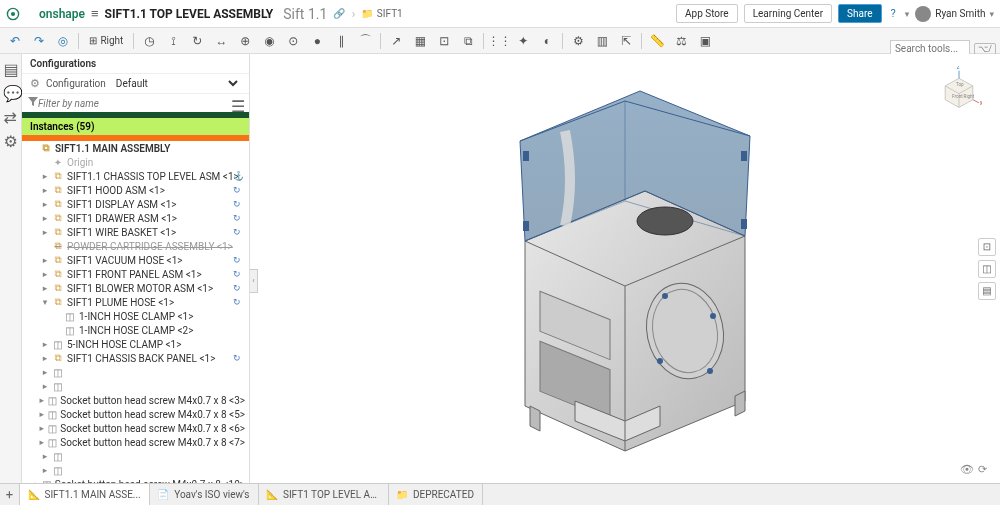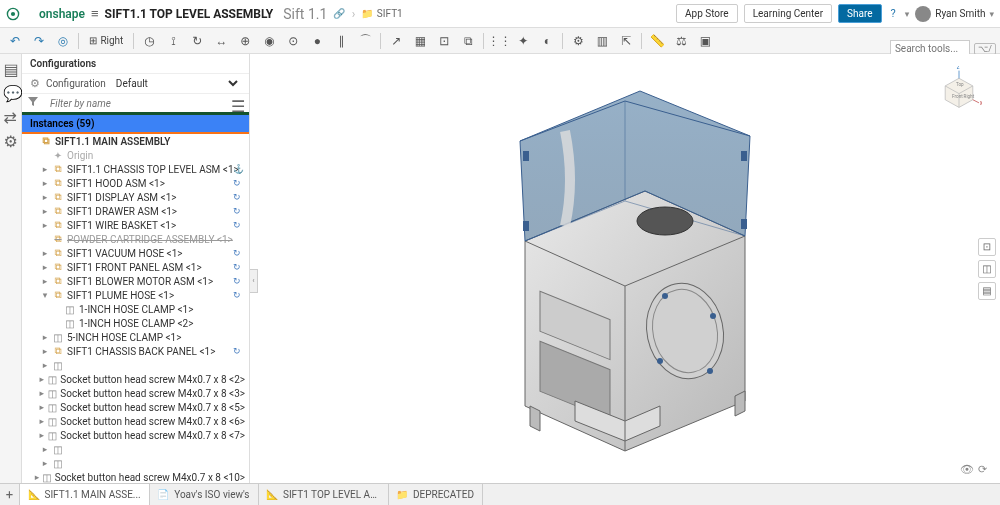--- a/index.html
+++ b/index.html
@@ -30,26 +30,26 @@
 .rail { width:22px; background:#f5f5f5; border-right:1px solid #ddd; display:flex; flex-direction:column; align-items:center; padding-top:6px; gap:10px; }
 .rail-ic { width:14px; height:14px; color:#666; cursor:pointer; }
 
 .panel { width:228px; border-right:1px solid #ddd; display:flex; flex-direction:column; background:#fff; }
 .cfg-hdr { font-size:10px; font-weight:600; padding:4px 8px; border-bottom:1px solid #eee; color:#333; }
 .cfg-row { display:flex; align-items:center; padding:3px 8px; gap:6px; border-bottom:1px solid #eee; }
 .cfg-row .gear { color:#888; font-size:11px; }
 .cfg-row .lbl { font-size:10px; color:#555; }
 .cfg-row select { flex:1; font-size:10px; border:none; color:#333; background:transparent; }
 
-.filter-row { display:flex; padding:3px 6px; gap:12px; border-bottom:3px solid #14532d; }
+.filter-row { display:flex; padding:3px 6px; gap:0; border-bottom:6px solid #14532d; }
 .filter-row svg { width:10px; height:10px; color:#888; }
 .filter-row input { flex:1; border:none; font-size:10px; font-style:italic; color:#999; outline:none; }
 .list-ic { width:12px; height:12px; color:#666; cursor:pointer; }
 
-.inst-hdr { font-size:10px; font-weight:600; padding:3px 8px; background:#3b82f6; border-bottom:2px solid #f97316; }
+.inst-hdr { font-size:10px; font-weight:600; padding:3px 8px; background:#bef264; border-bottom:6px solid #f97316; }
 .tree { flex:1; overflow-y:auto; overflow-x:hidden; font-size:10px; position:relative; }
 .tree::-webkit-scrollbar { width:8px; }
 .tree::-webkit-scrollbar-thumb { background:#bbb; border-radius:4px; }
 .node { display:flex; align-items:center; padding:1px 4px; gap:3px; white-space:nowrap; color:#333; cursor:pointer; position:relative; }
 .node.root { font-weight:600; }
 .node.struck { text-decoration:line-through; color:#999; }
 .exp { width:8px; text-align:center; color:#888; font-size:9px; }
 .nic { width:12px; height:12px; display:inline-flex; align-items:center; justify-content:center; font-size:10px; }
 .nic.asm { color:#d4a24a; }
 .nic.part { color:#888; }
@@ -284,21 +284,20 @@
         </div>
         <div class="node">
           <span class="ind" style="width: 12px;"></span>
           <span class="exp">▸</span>
           <span class="nic part">◫</span>
         </div>
         <div class="node">
           <span class="ind" style="width: 12px;"></span>
           <span class="exp">▸</span>
           <span class="nic part">◫</span>
-          <span>Socket button head screw M4x0.7 x 8 &lt;2&gt;</span>
         </div>
         <div class="node">
           <span class="ind" style="width: 12px;"></span>
           <span class="exp">▸</span>
           <span class="nic part">◫</span>
           <span>Socket button head screw M4x0.7 x 8 &lt;3&gt;</span>
         </div>
         <div class="node">
           <span class="ind" style="width: 12px;"></span>
           <span class="exp">▸</span>

